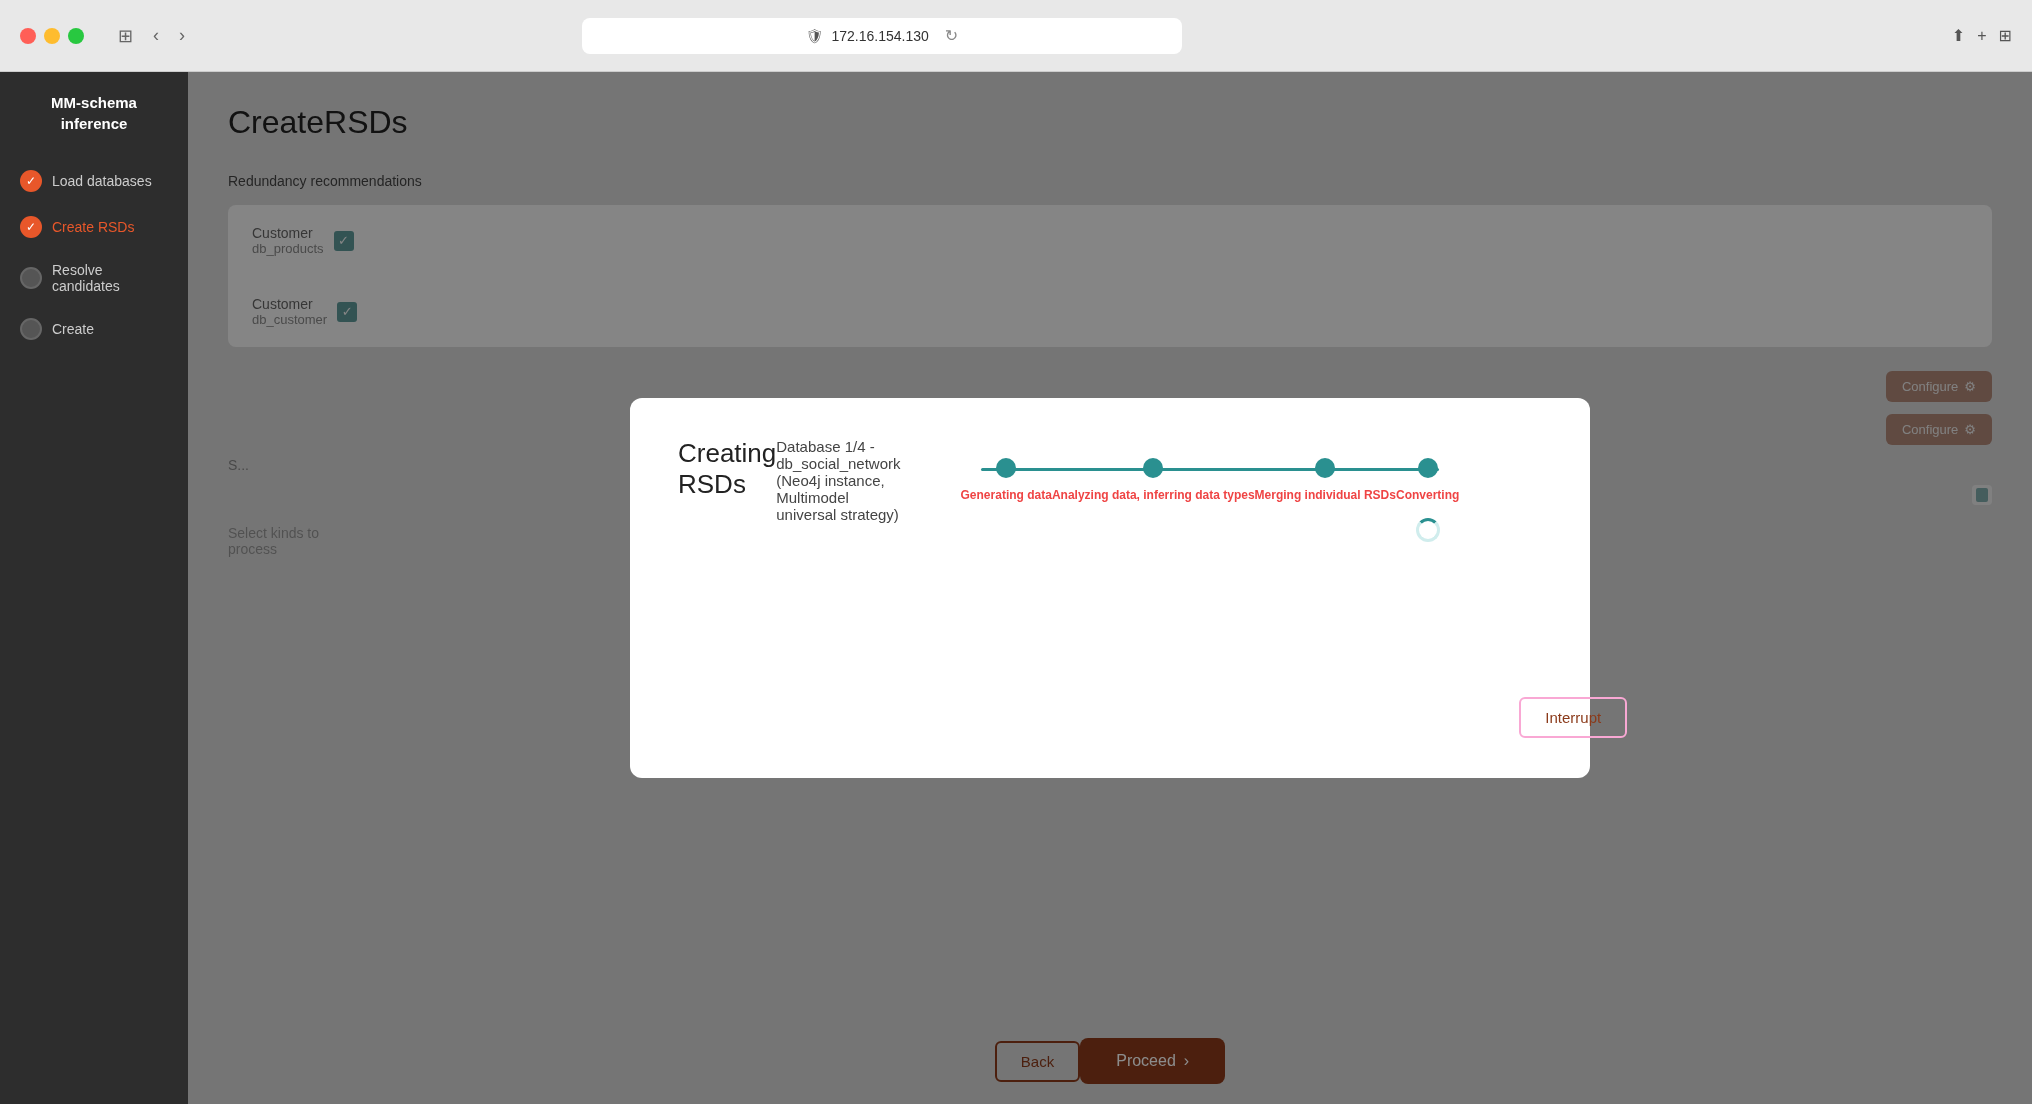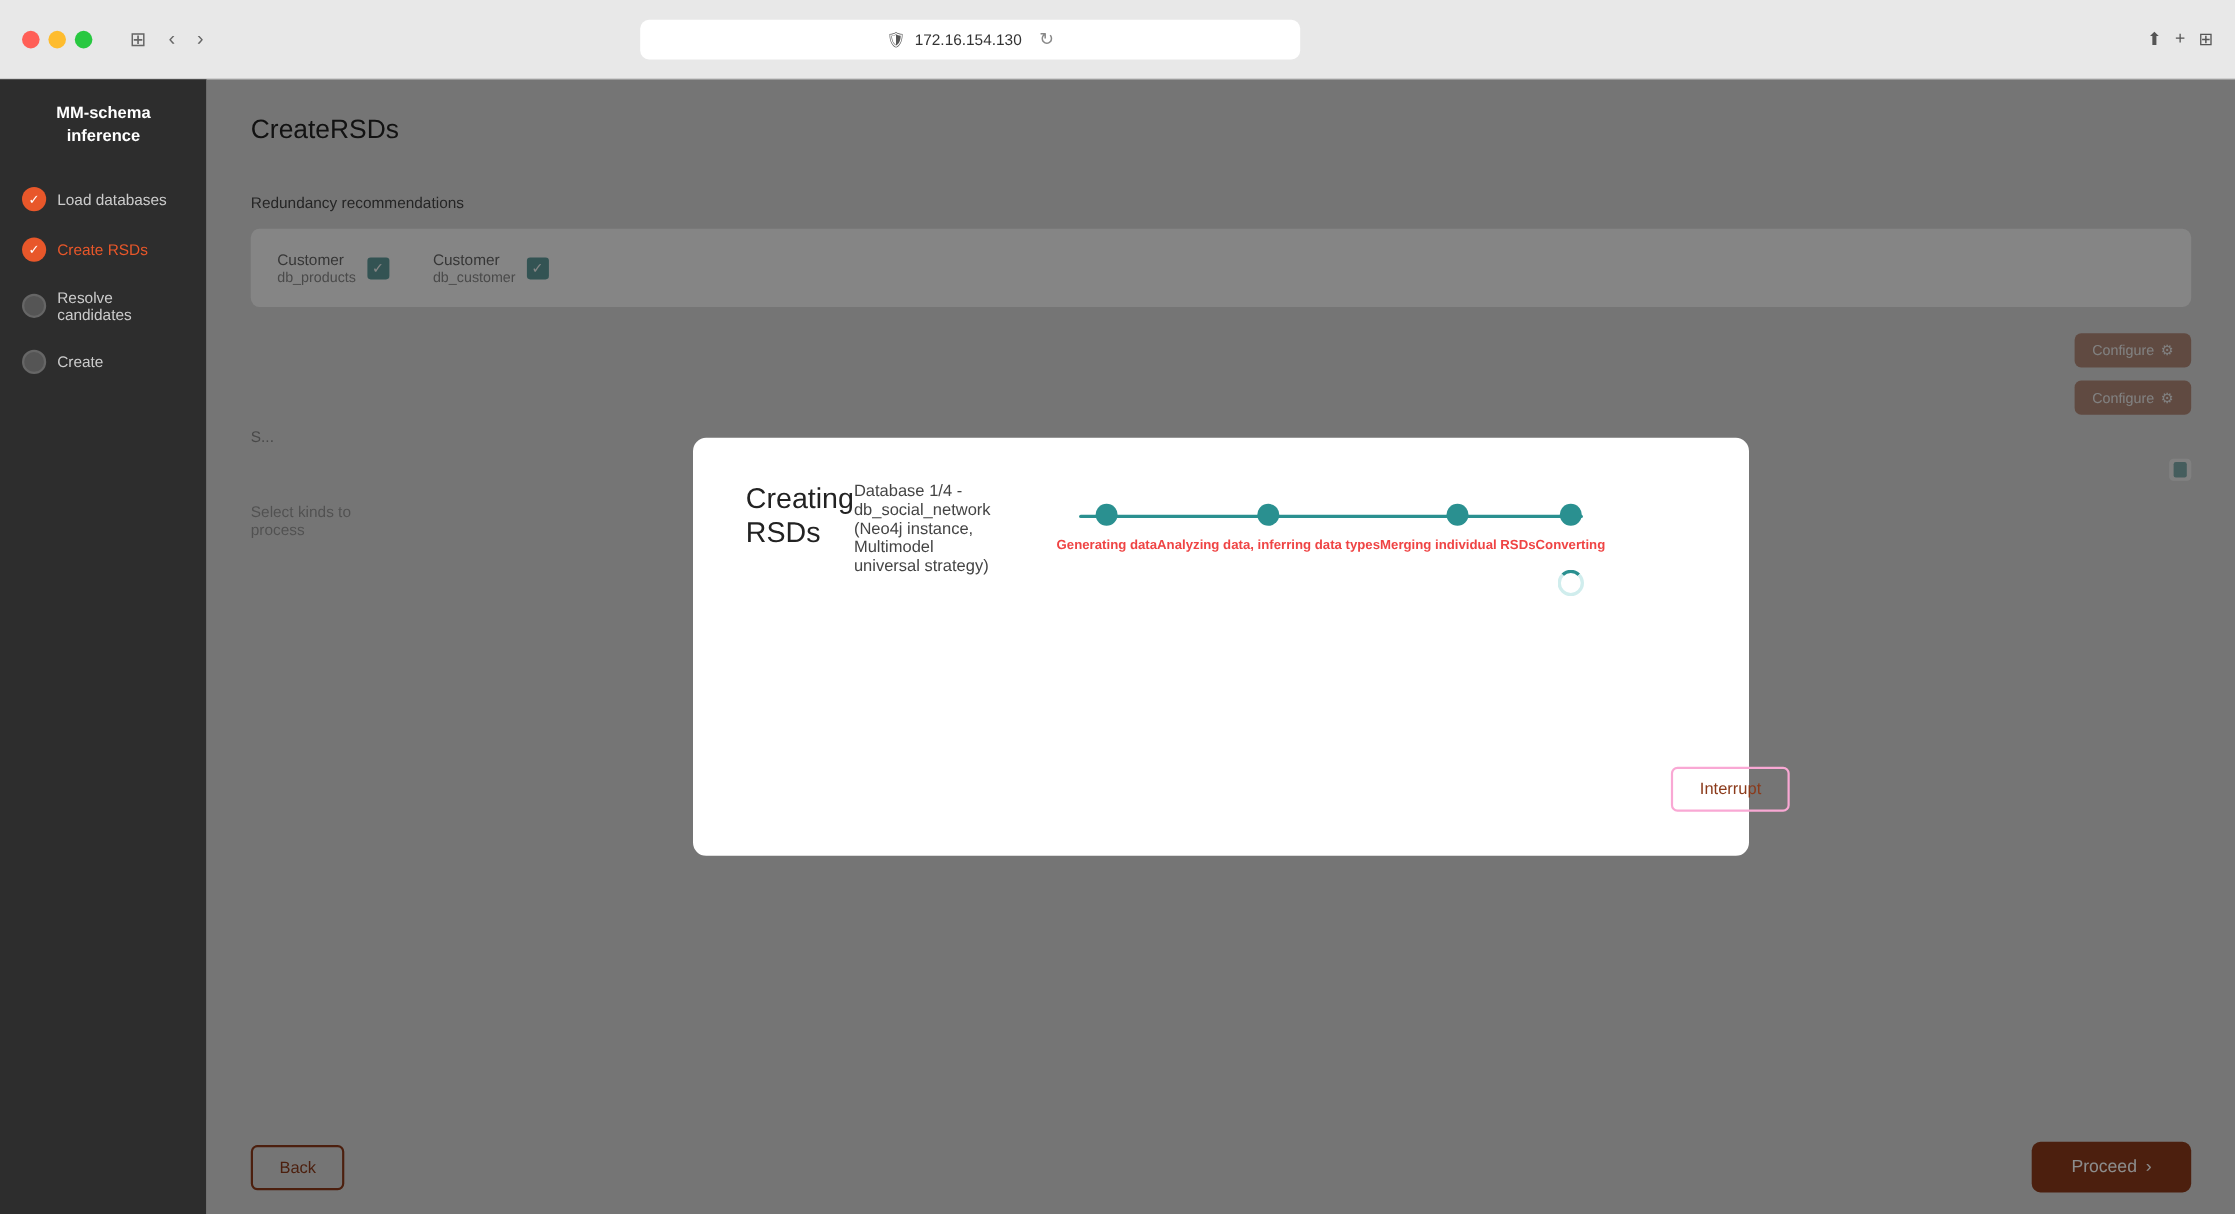--- a/index.html
+++ b/index.html
@@ -148,41 +148,42 @@
 
     
     .main-content {
       flex: 1;
       background: #d6d6d6;
       padding: 32px 40px;
       position: relative;
       overflow: hidden;
     }
     .page-title {
-      font-size: 24px;
+      font-size: 32px;
       font-weight: 400;
       color: #222;
-      margin-bottom: 44px;
+      margin-bottom: 32px;
     }
 
     
     .section-label {
       font-size: 14px;
       font-weight: 400;
       color: #444;
       margin-bottom: 16px;
     }
     .recommendations-box {
       background: white;
       border-radius: 8px;
       padding: 20px 24px;
       display: flex;
       gap: 40px;
       margin-bottom: 24px;
       opacity: 0.7;
+      flex-direction: column;
     }
     .rec-item {
       display: flex;
       align-items: center;
       gap: 10px;
     }
     .rec-label {
       font-size: 14px;
       color: #333;
     }
@@ -215,21 +216,21 @@
     }
 
     
     .bottom-bar {
       position: absolute;
       bottom: 0;
       left: 0;
       right: 0;
       padding: 20px 40px;
       display: flex;
-      justify-content: space-between;
+      justify-content: center;
       align-items: center;
       background: #d6d6d6;
     }
     .back-btn {
       background: transparent;
       border: 2px solid #8b3a1a;
       color: #8b3a1a;
       border-radius: 6px;
       padding: 10px 24px;
       font-size: 15px;

